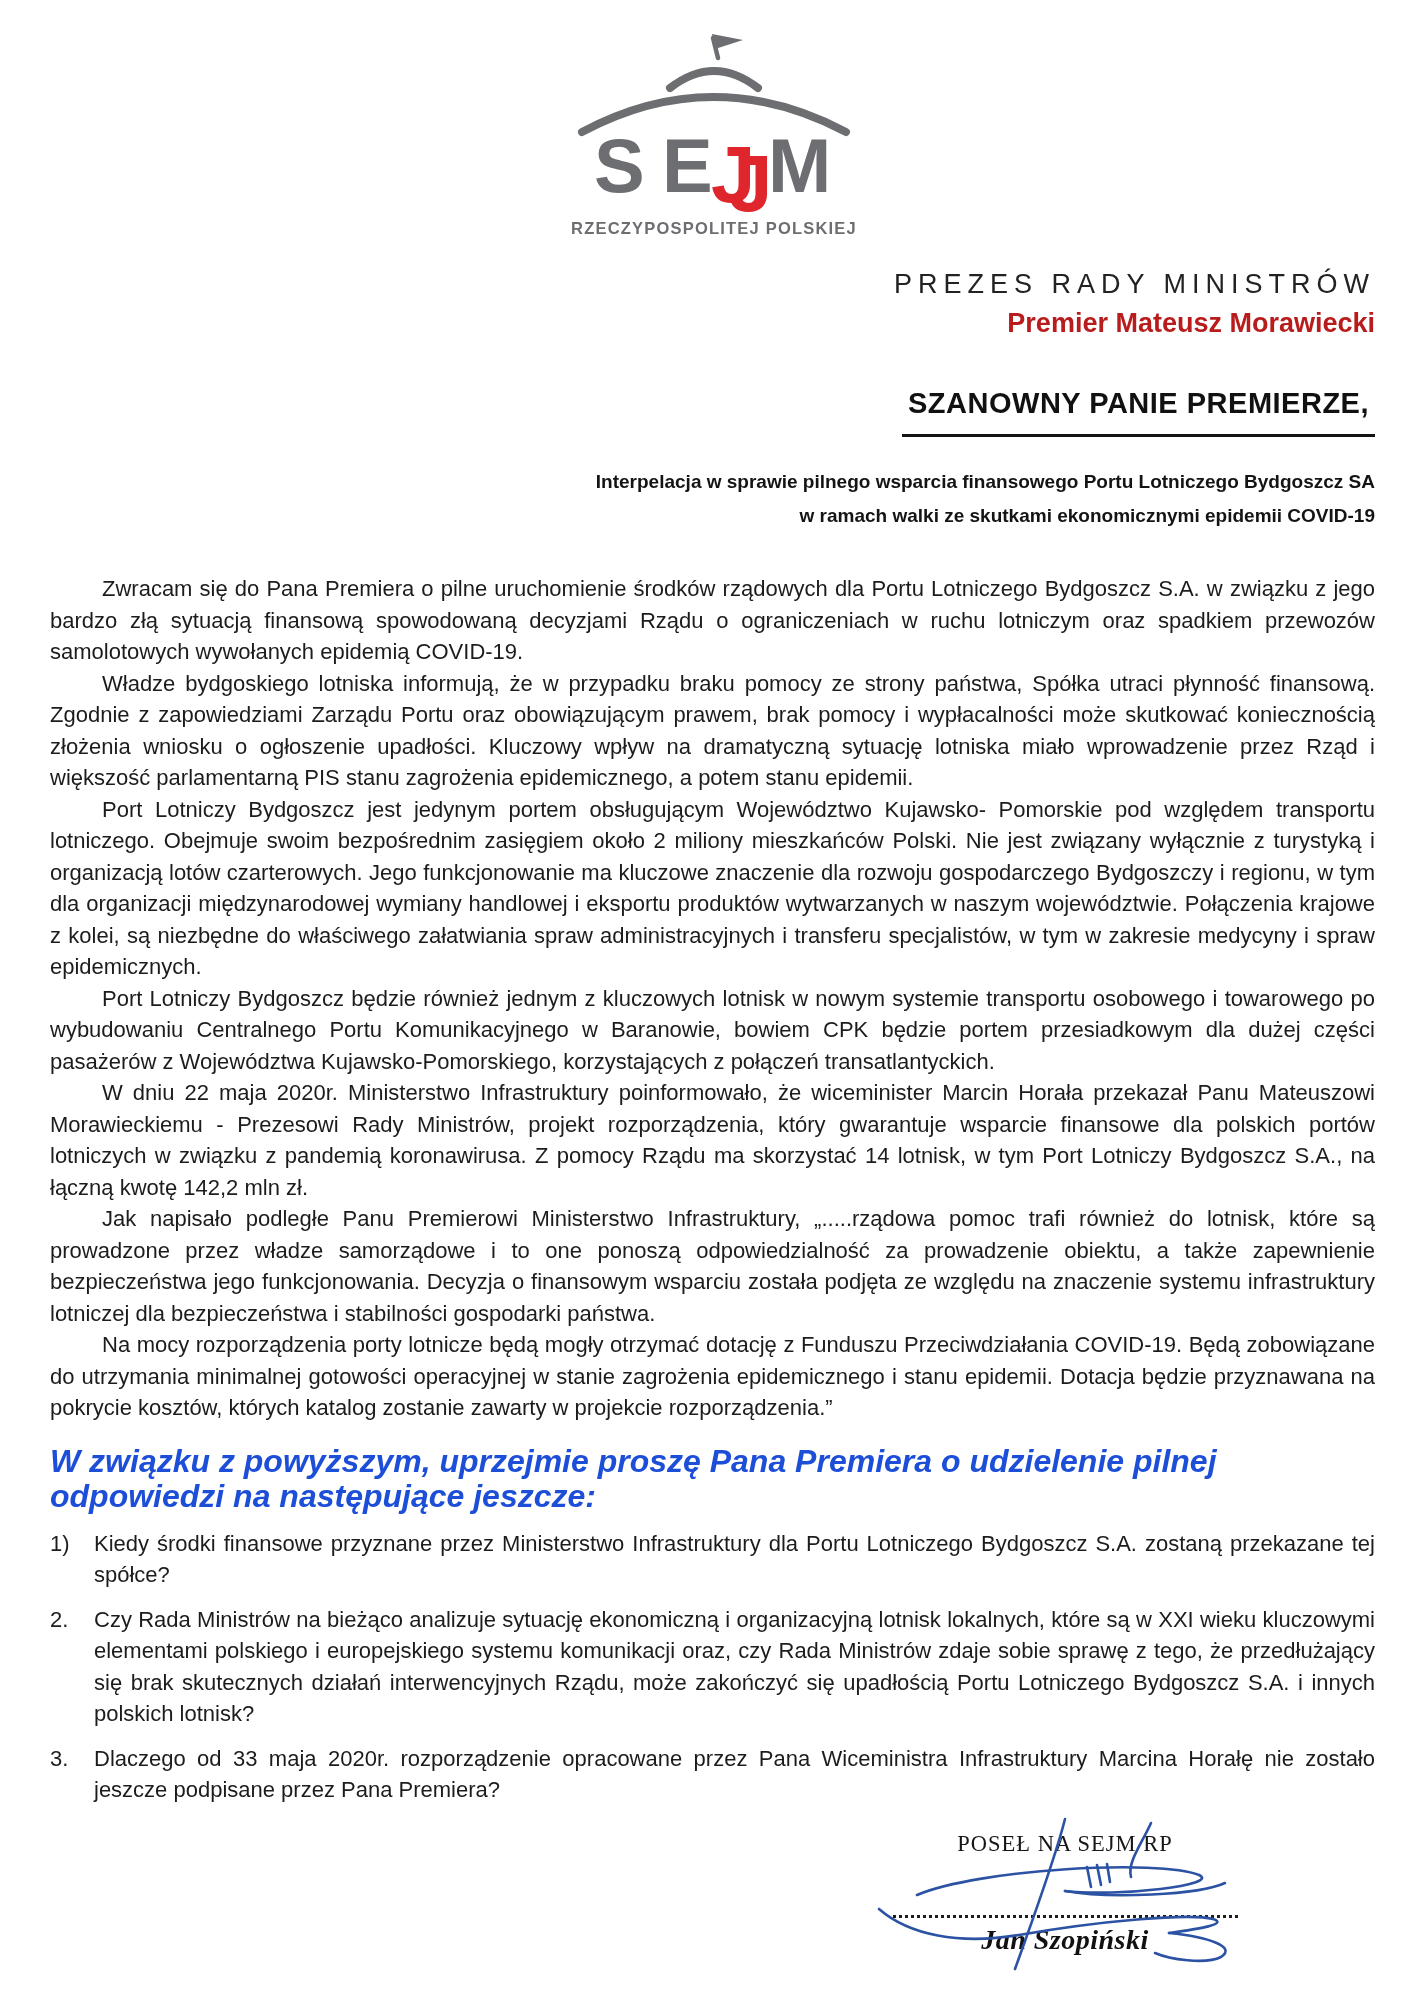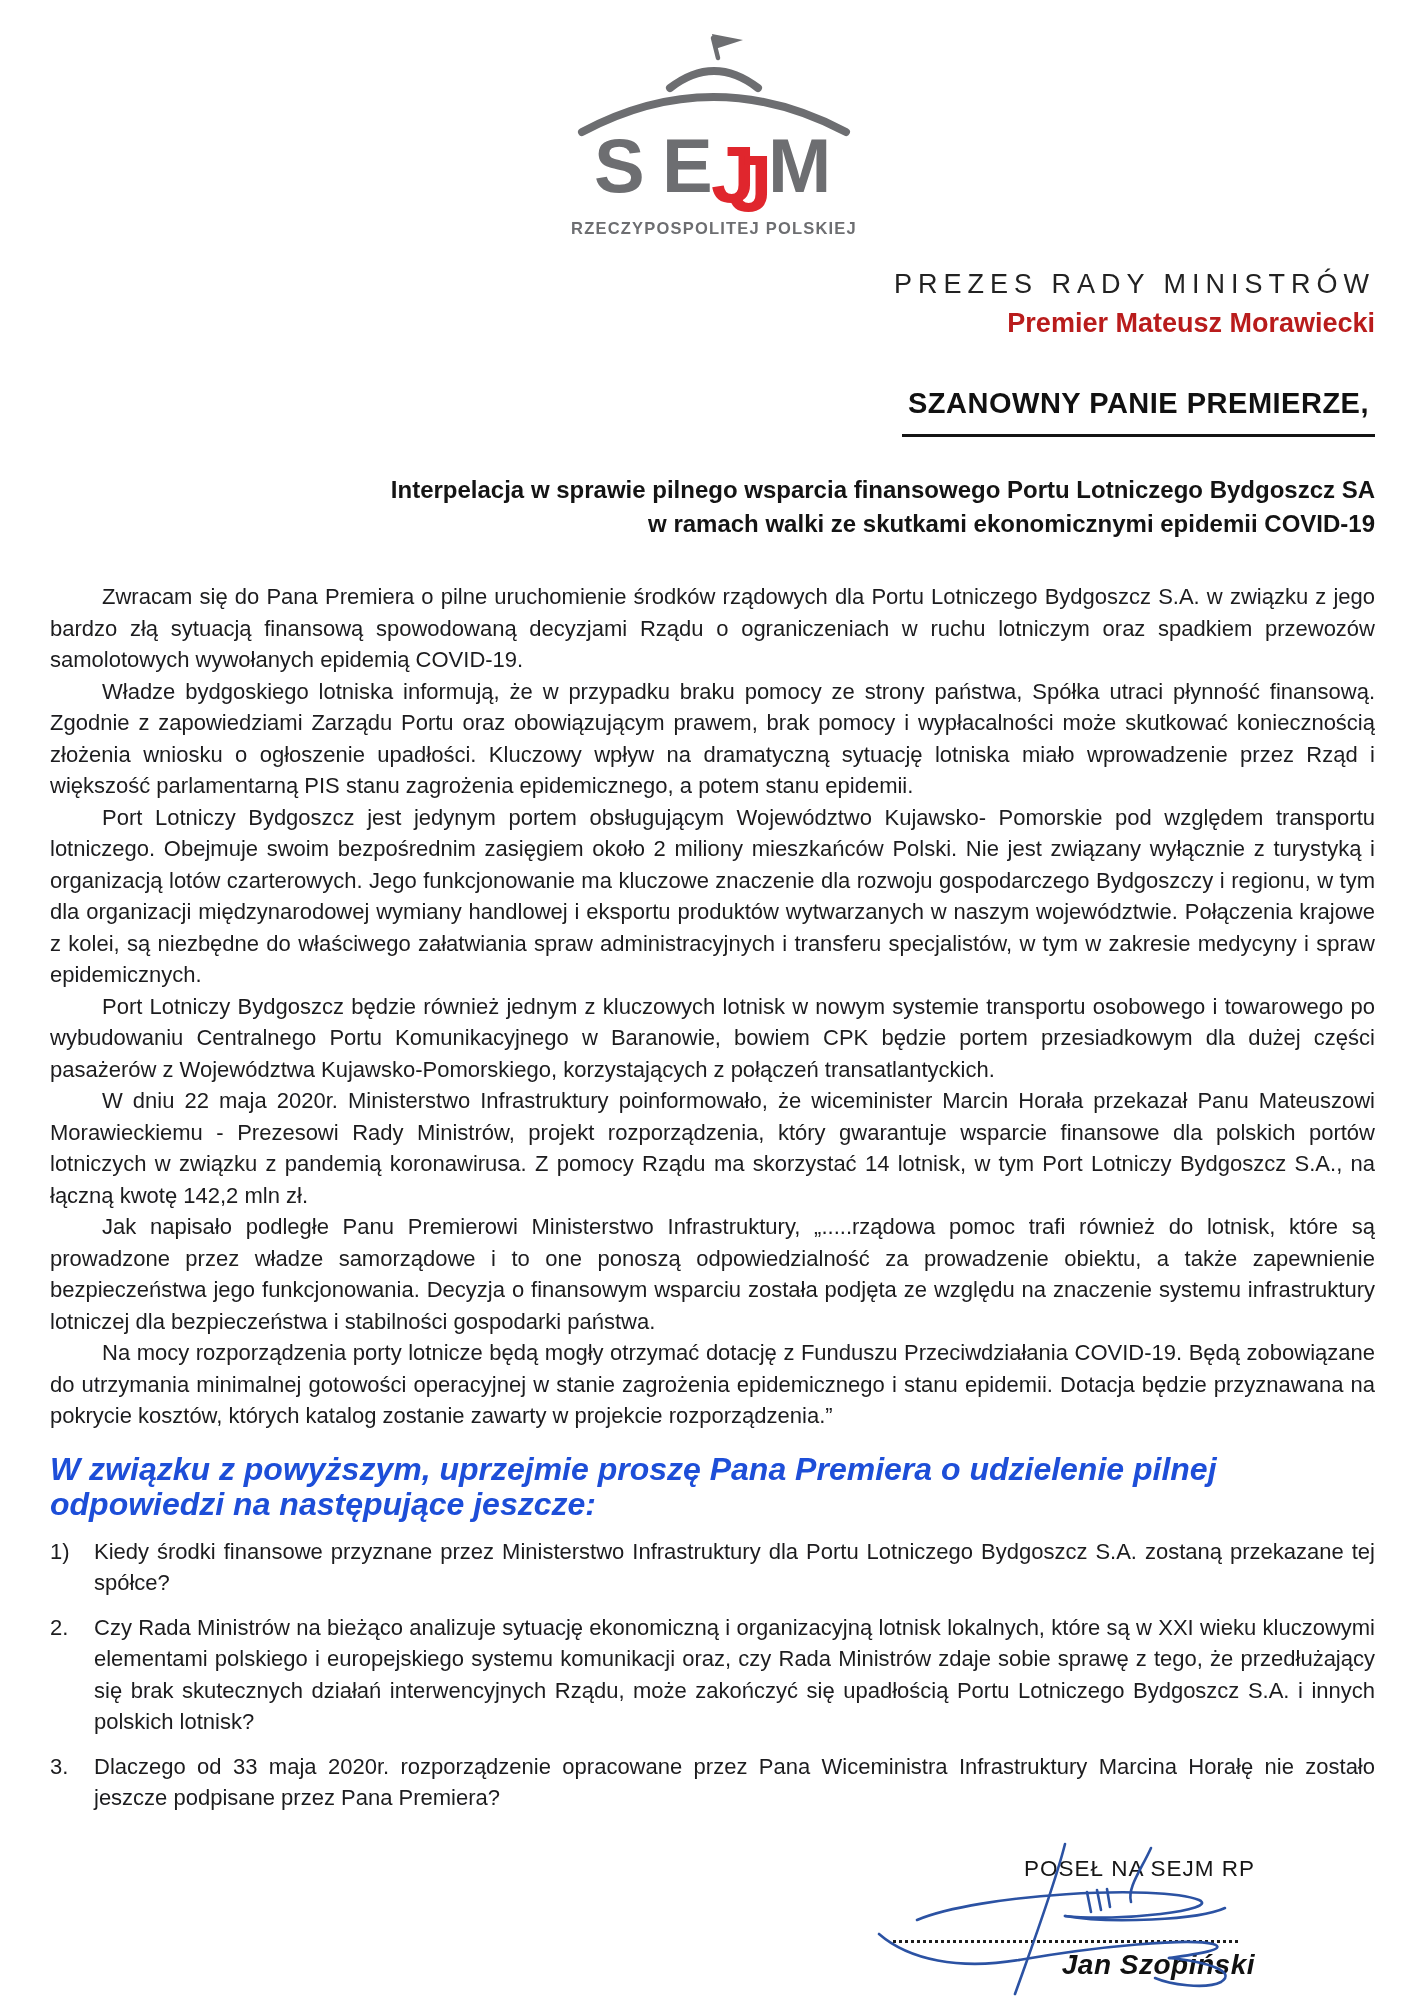--- a/index.html
+++ b/index.html
@@ -16,40 +16,40 @@
   }
   .addressee{
     margin-top:8px;font-size:27px;font-weight:700;color:#b91c1c;
   }
   .salutation-wrap{margin-top:48px;}
   .salutation{
     display:inline-block;font-size:29px;font-weight:700;color:#111;
     padding:0 6px 14px 6px;border-bottom:3px solid #141414;letter-spacing:.5px;
   }
   .subject{
-    margin-top:36px;font-size:24px;font-weight:700;line-height:34px;color:#141414;
+    margin-top:28px;font-size:19px;font-weight:700;line-height:34px;color:#141414;
   }
   .body-text{margin-top:40px;}
   .para{
     font-size:22px;line-height:31.5px;text-align:justify;text-indent:52px;
     margin:0;color:#1c1c1e;
   }
   .closing{
     margin-top:20px;font-size:32px;font-weight:700;font-style:italic;
     line-height:35px;color:#1d4ed8;
   }
   .questions{margin-top:14px;}
   .question{
     display:flex;gap:12px;margin-top:13px;
     font-size:22px;line-height:31.5px;color:#1c1c1e;
   }
   .q-num{flex:none;width:32px;}
   .q-text{flex:1;text-align:justify;}
   .sig-block{
-    position:relative;width:380px;margin:42px 120px 0 auto;text-align:right;
+    position:relative;width:380px;margin:25px 120px 0 auto;text-align:center;font-family:Liberation Serif, serif;
   }
   .sig-role{font-size:22.5px;letter-spacing:1px;color:#161616;}
   .sig-dots{height:58px;border-bottom:3.5px dotted #1d1d1d;width:345px;margin:0 auto;}
   .sig-name{margin-top:6px;font-size:28px;font-weight:700;font-style:italic;color:#111;letter-spacing:.5px;}
   .sig-scribble{position:absolute;left:-6px;top:-14px;pointer-events:none;}
 </style>
 </head>
 <body>
 
 <div class="page">

